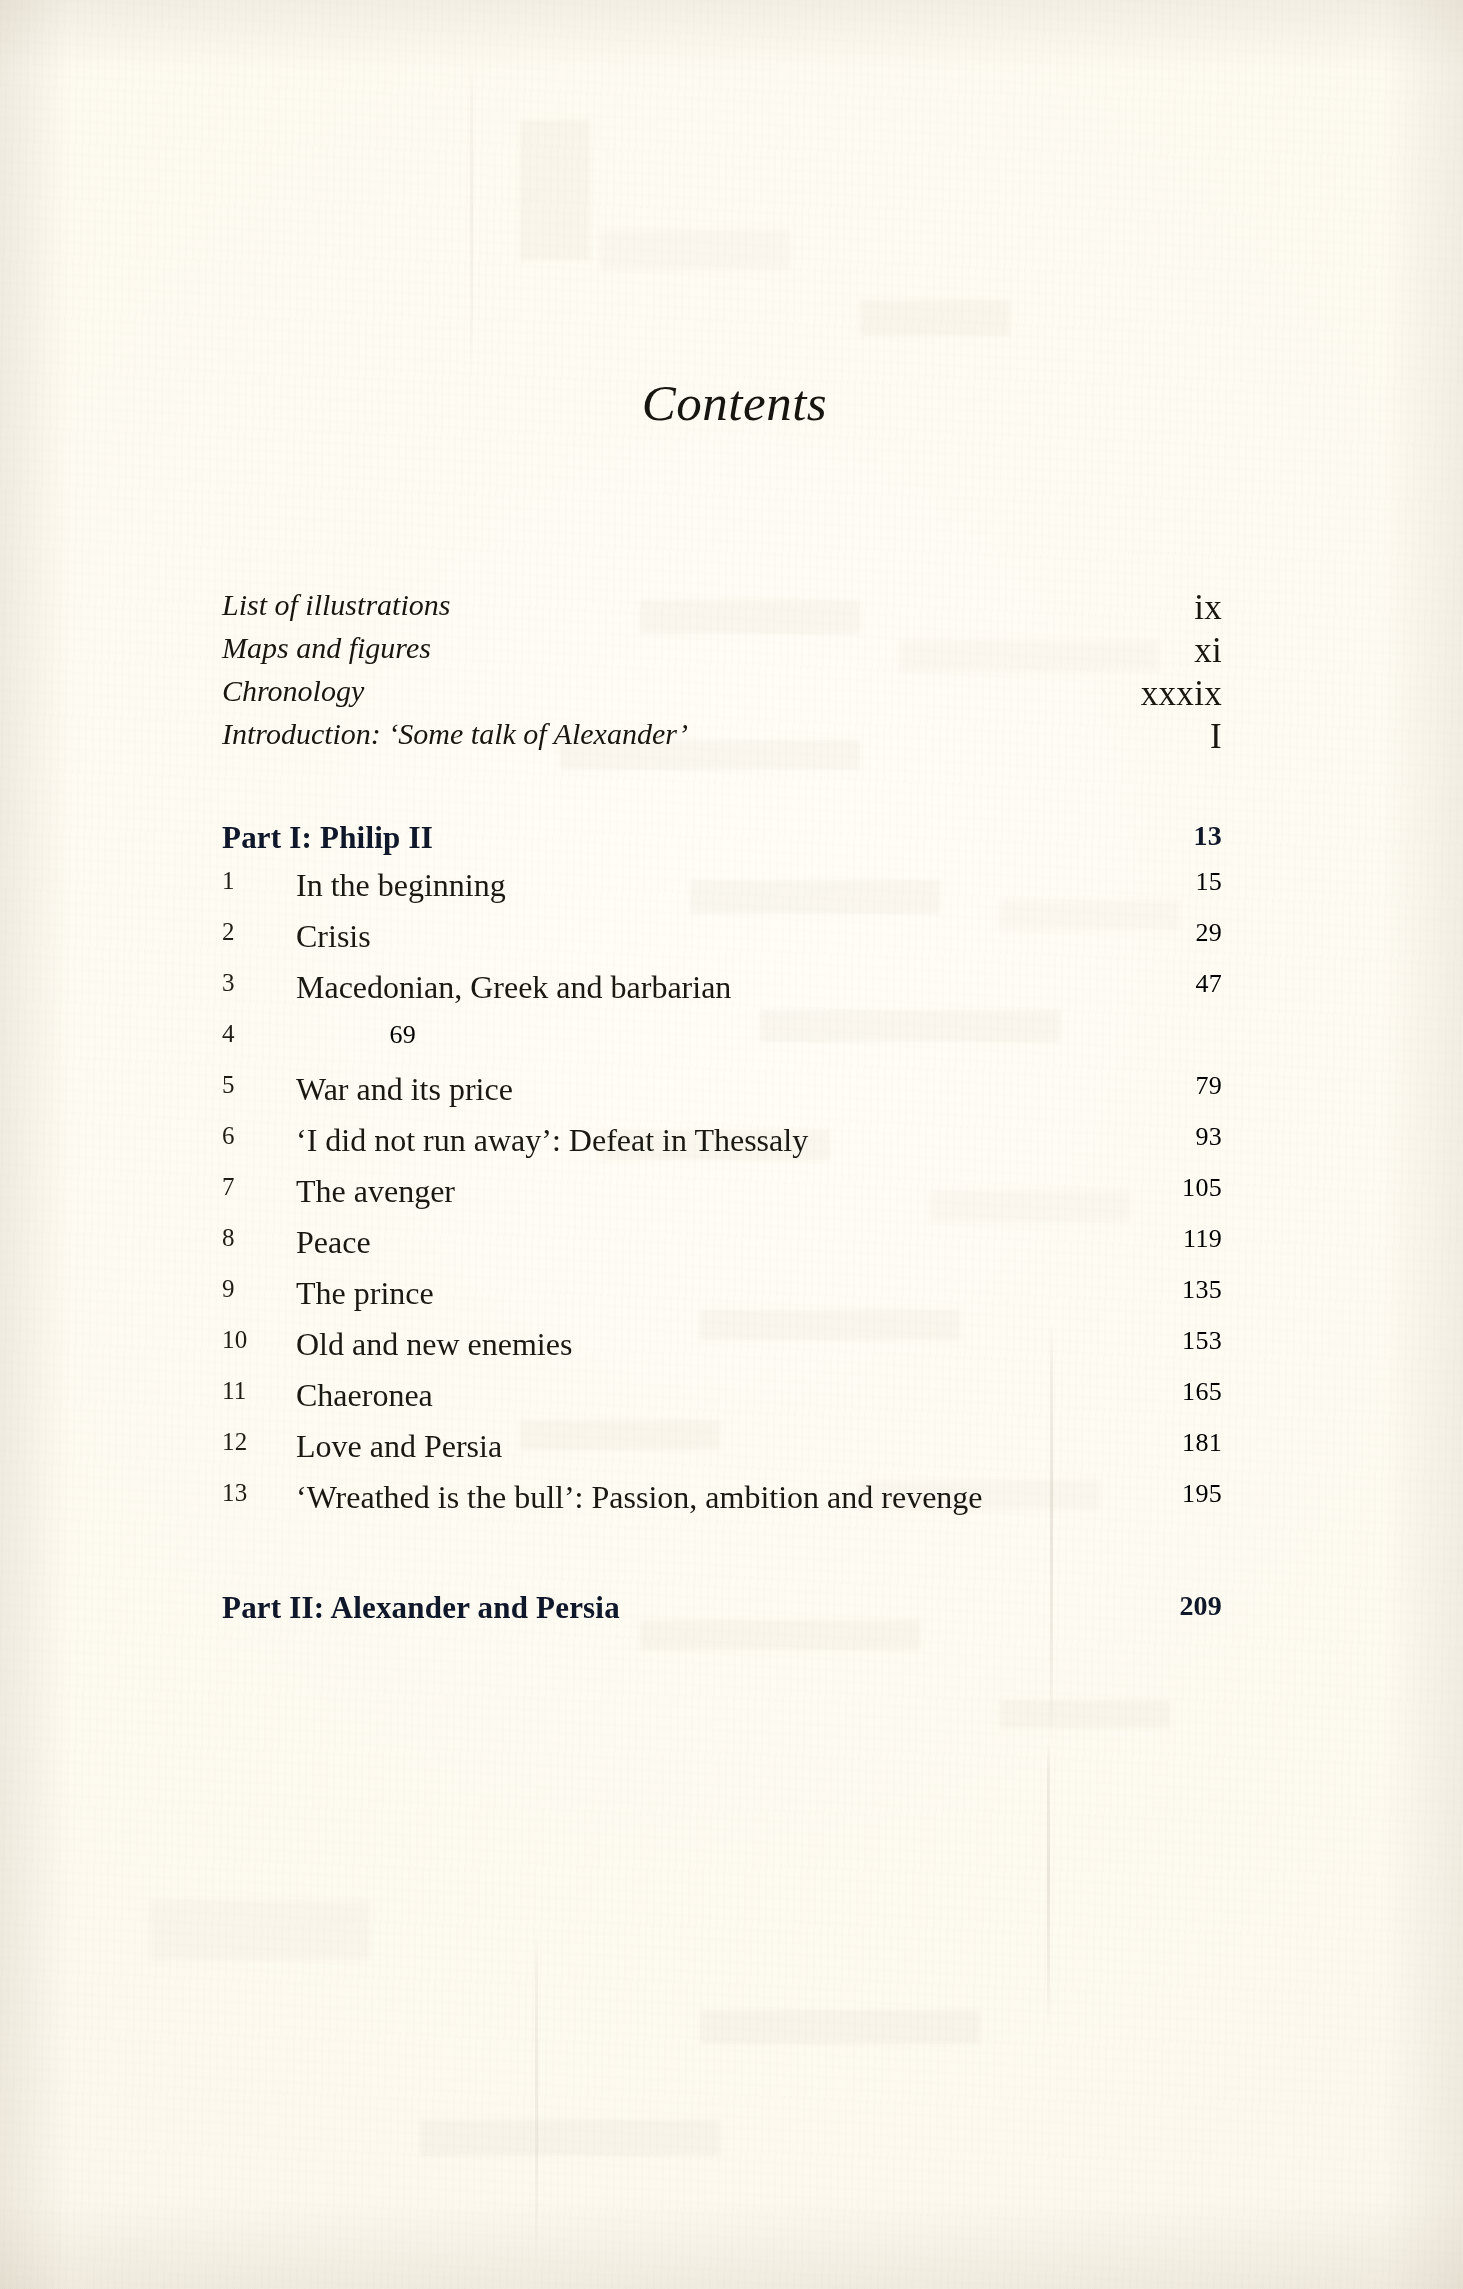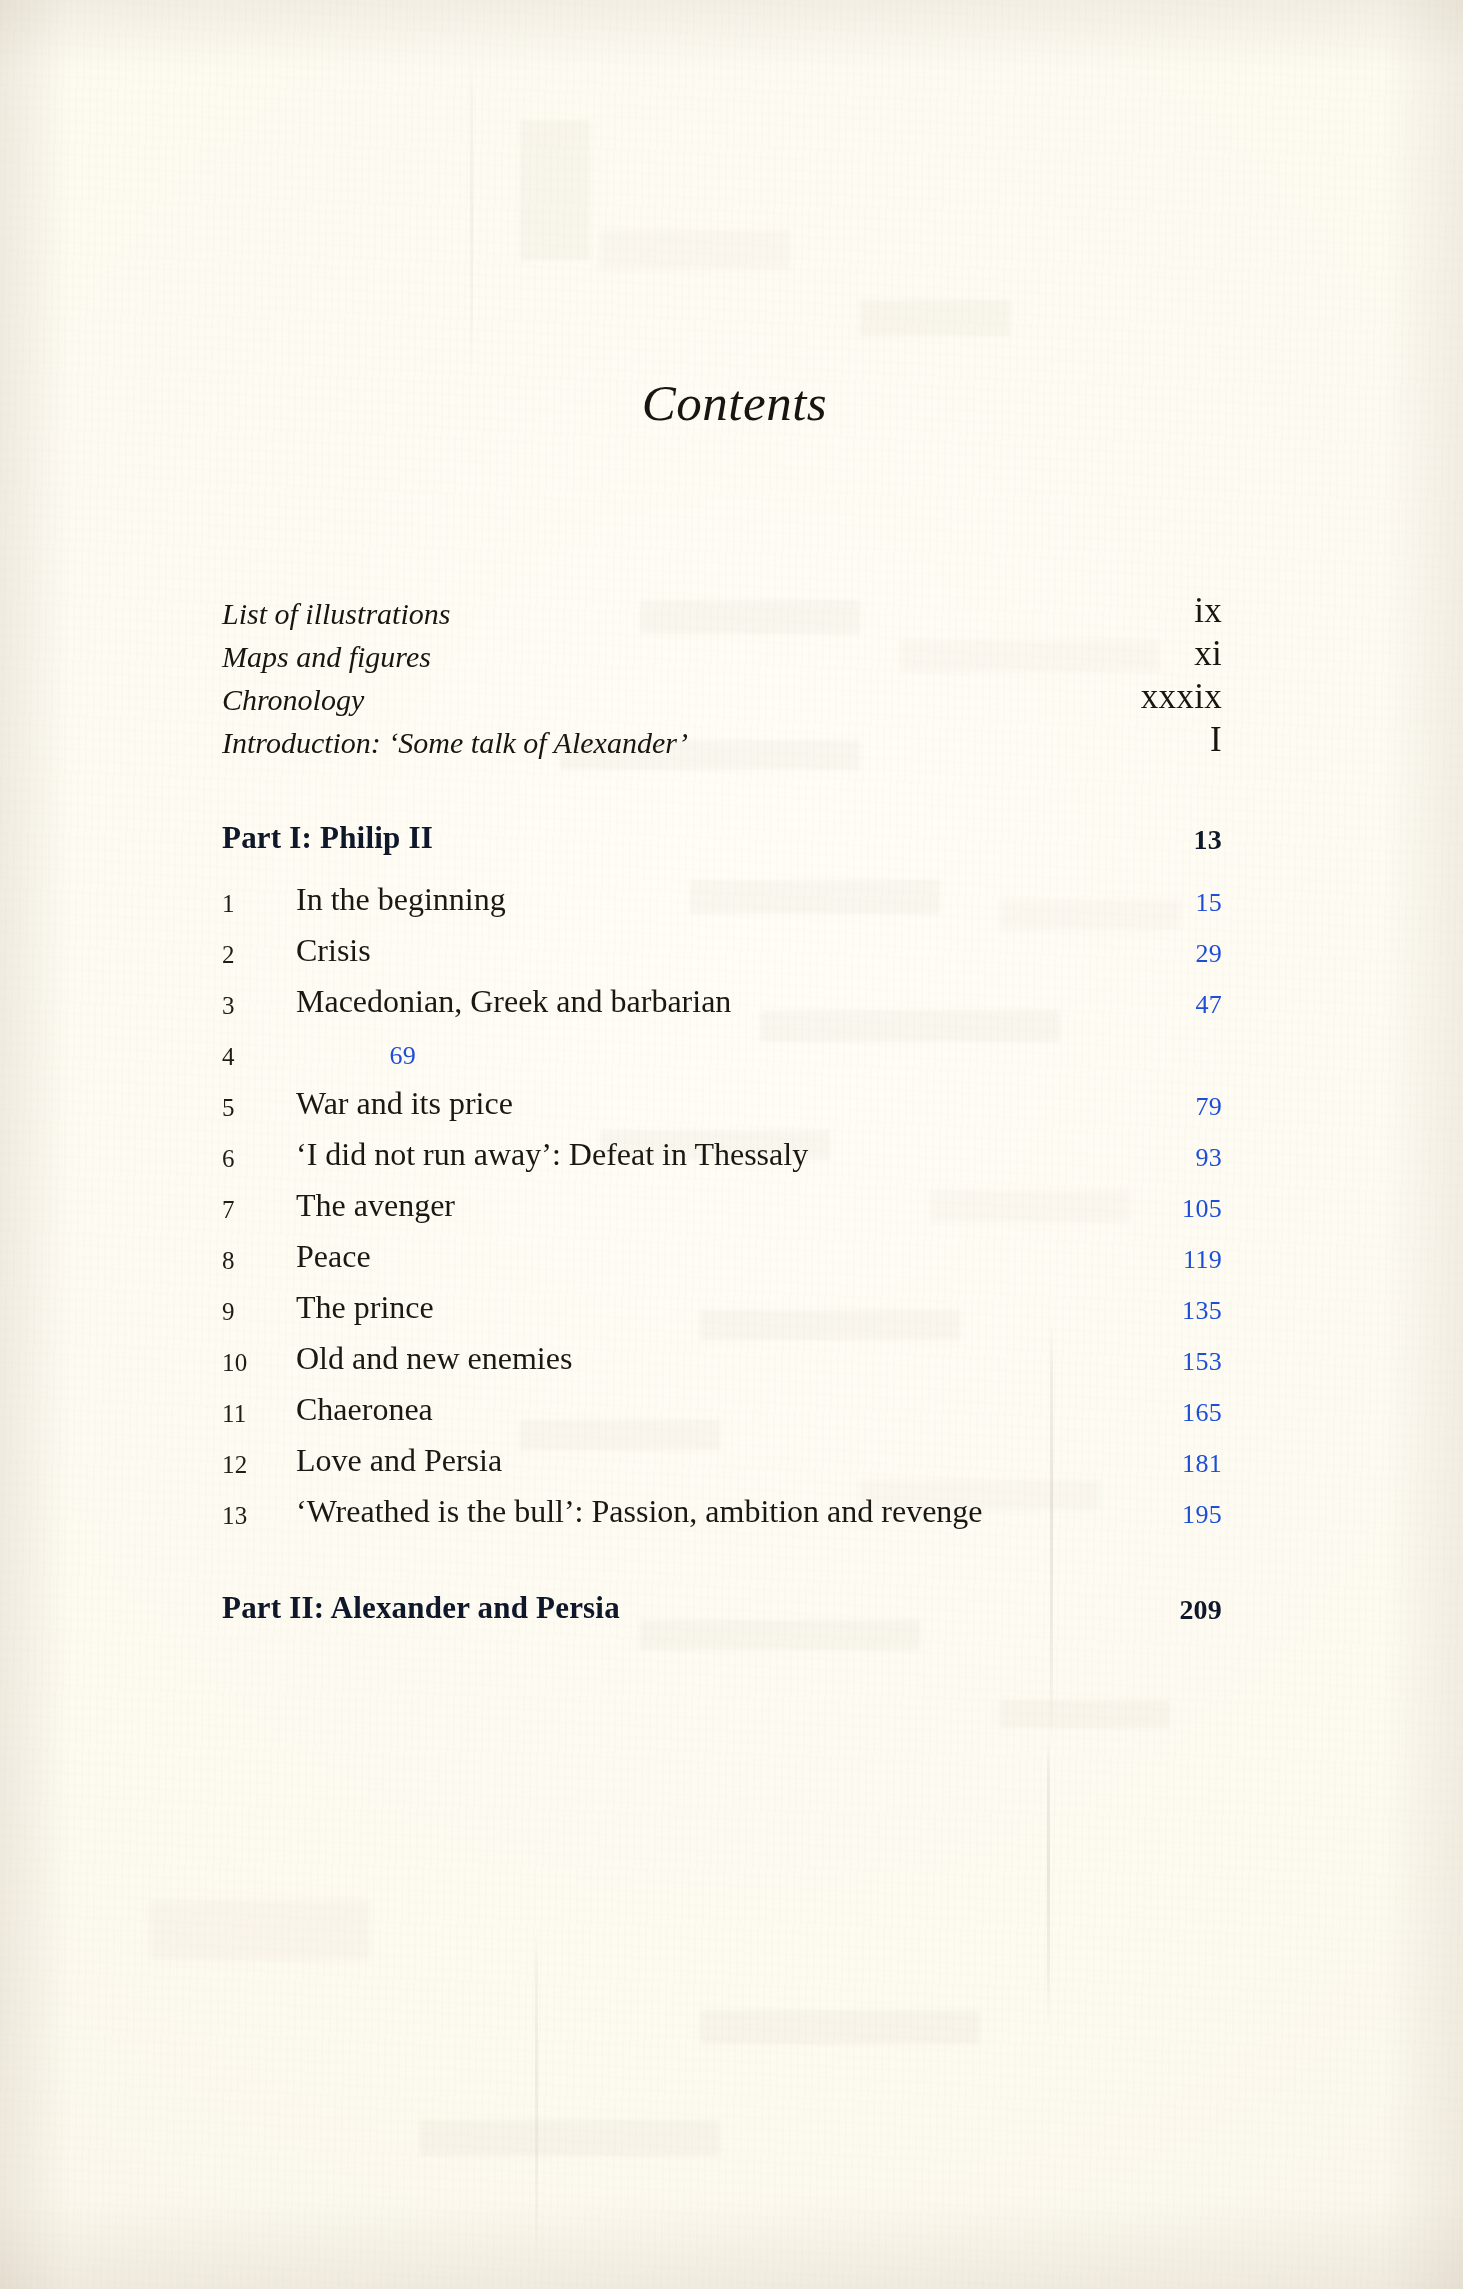--- a/index.html
+++ b/index.html
@@ -93,21 +93,21 @@
   .toc-body {
     position: absolute;
     left: 222px;
     top: 588px;
     width: 1000px;
   }
 
   
   .row {
     display: flex;
-    align-items: flex-end;
+    align-items: flex-start;
     width: 100%;
   }
   .row .label { flex: 1 1 auto; }
   .row .page-no {
     flex: 0 0 auto;
     text-align: right;
     white-space: nowrap;
   }
 
   
@@ -148,21 +148,21 @@
     flex: 0 0 74px;
     font-size: 25px;
     letter-spacing: .2px;
     color: #201d16;
   }
   .chapter-row .label { flex: 1 1 auto; }
   .chapter-row .page-no {
     width: 120px;
     font-size: 26px;
     letter-spacing: .3px;
-    color: #1d4ed8;
+    color: #000000;
   }
 
   .gap-before-part { height: 60px; }
   .gap-after-part  { height: 11px; }
 </style>
 </head>
 <body>
 
 <div class="paper"></div>
 <div class="paper-grain"></div>

